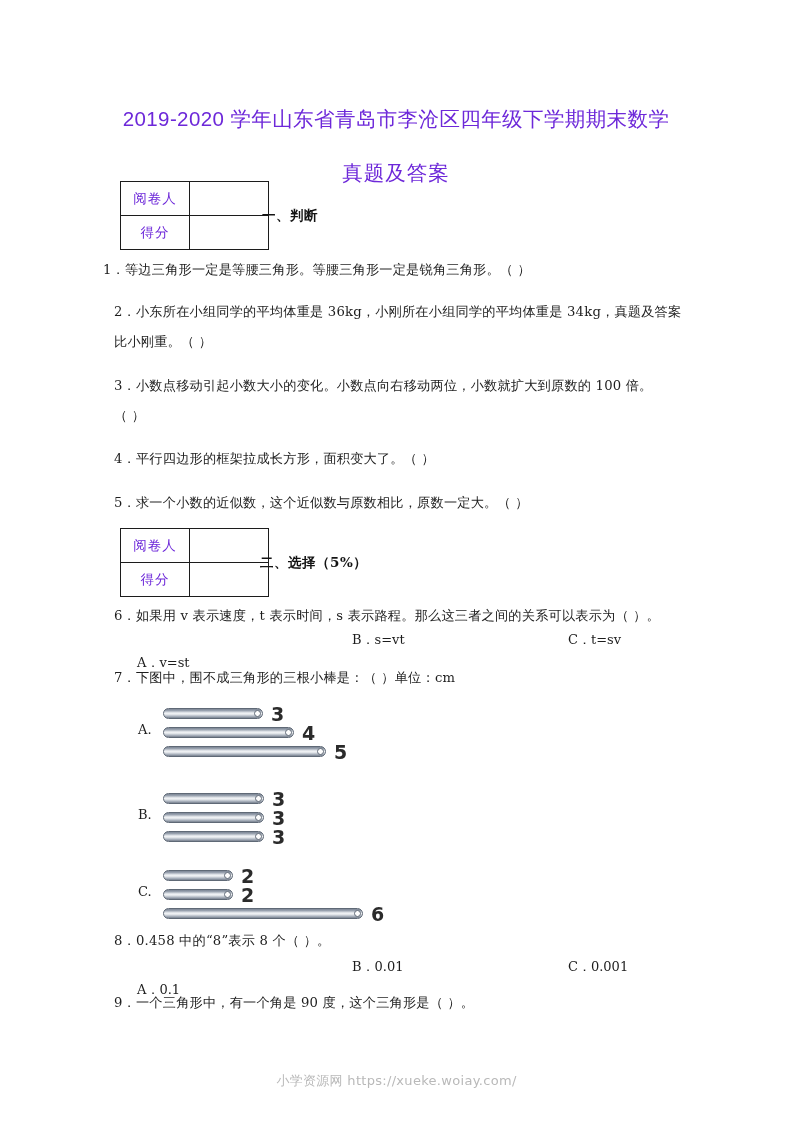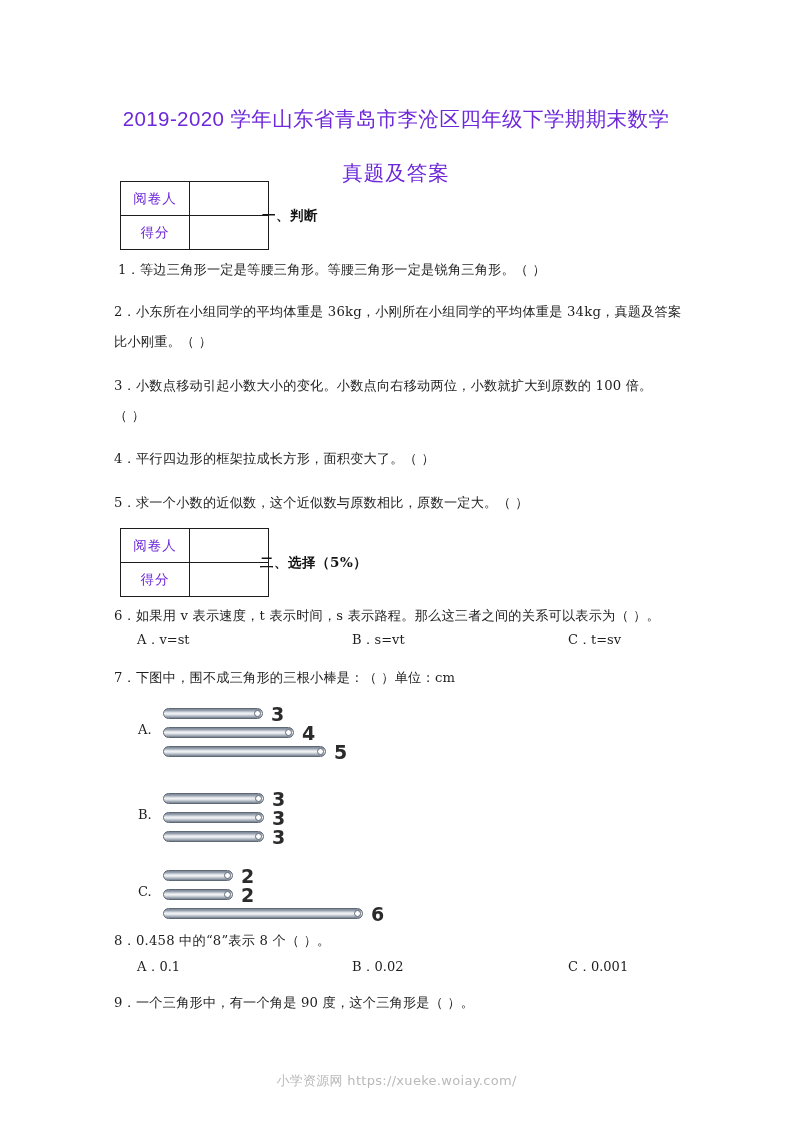--- a/index.html
+++ b/index.html
@@ -82,21 +82,21 @@
   }
   .q.wrapline { left: 114px; }
 
   .opts {
     position: absolute;
     font-family: "DejaVu Serif", "Liberation Serif", serif;
     font-size: 13px;
     color: #1d1d1d;
     white-space: nowrap;
   }
-  .opt-a { position: absolute; }
+  .opt-a { position: absolute; margin-top: 23px; }
   .opt-b { position: absolute; }
   .opt-c { position: absolute; }
 
   
   .stickgroup { position: absolute; }
   .stick-label {
     position: absolute;
     font-family: "DejaVu Serif", "Liberation Serif", serif;
     font-size: 13px;
     color: #1d1d1d;
@@ -169,21 +169,21 @@
       <td class="val"></td>
     </tr>
     <tr>
       <td class="lbl">得分</td>
       <td class="val"></td>
     </tr>
   </tbody>
     </table>
   <div class="section-head" style="left:262px; top:207px;">一、判断</div>
 
-  <div class="q" style="left:118px; top:255px;">
+  <div class="q" style="left:103px; top:255px;">
     <span>1．</span><span>等边三角形一定是等腰三角形。等腰三角形一定是锐角三角形。</span><span>（      ）</span>
   </div>
 
   <div class="q" style="left:114px; top:297px;">
     <span>2．</span><span>小东所在小组同学的平均体重是 36kg，小刚所在小组同学的平均体重是 34kg，真题及答案</span>
   </div>
   <div class="q wrapline" style="top:327px;">比小刚重。（      ）</div>
 
   <div class="q" style="left:114px; top:371px;">
     <span>3．</span><span>小数点移动引起小数大小的变化。小数点向右移动两位，小数就扩大到原数的 100 倍。</span>
@@ -265,21 +265,21 @@
     </div>
     <div class="stick-row" style="left:163px; top:46px;">
       <div class="stick" style="width:200px;"></div>
       <span class="stick-num" style="left:208px; top:-3px;">6</span>
     </div>
   </div>
 
   <div class="q" style="left:114px; top:926px;">8．0.458 中的“8”表示 8 个（      ）。</div>
   <div class="opts" style="left:0; top:958px;">
     <span class="opt-a" style="left:137px;">A．0.1</span>
-    <span class="opt-b" style="left:352px;">B．0.02</span>
+    <span class="opt-b" style="left:352px;">B．0.01</span>
     <span class="opt-c" style="left:568px;">C．0.001</span>
   </div>
 
   <div class="q" style="left:114px; top:988px;">9．一个三角形中，有一个角是 90 度，这个三角形是（      ）。</div>
 
   <div class="watermark">小学资源网 https://xueke.woiay.com/</div>
 
 </div>
 
 </body></html>

